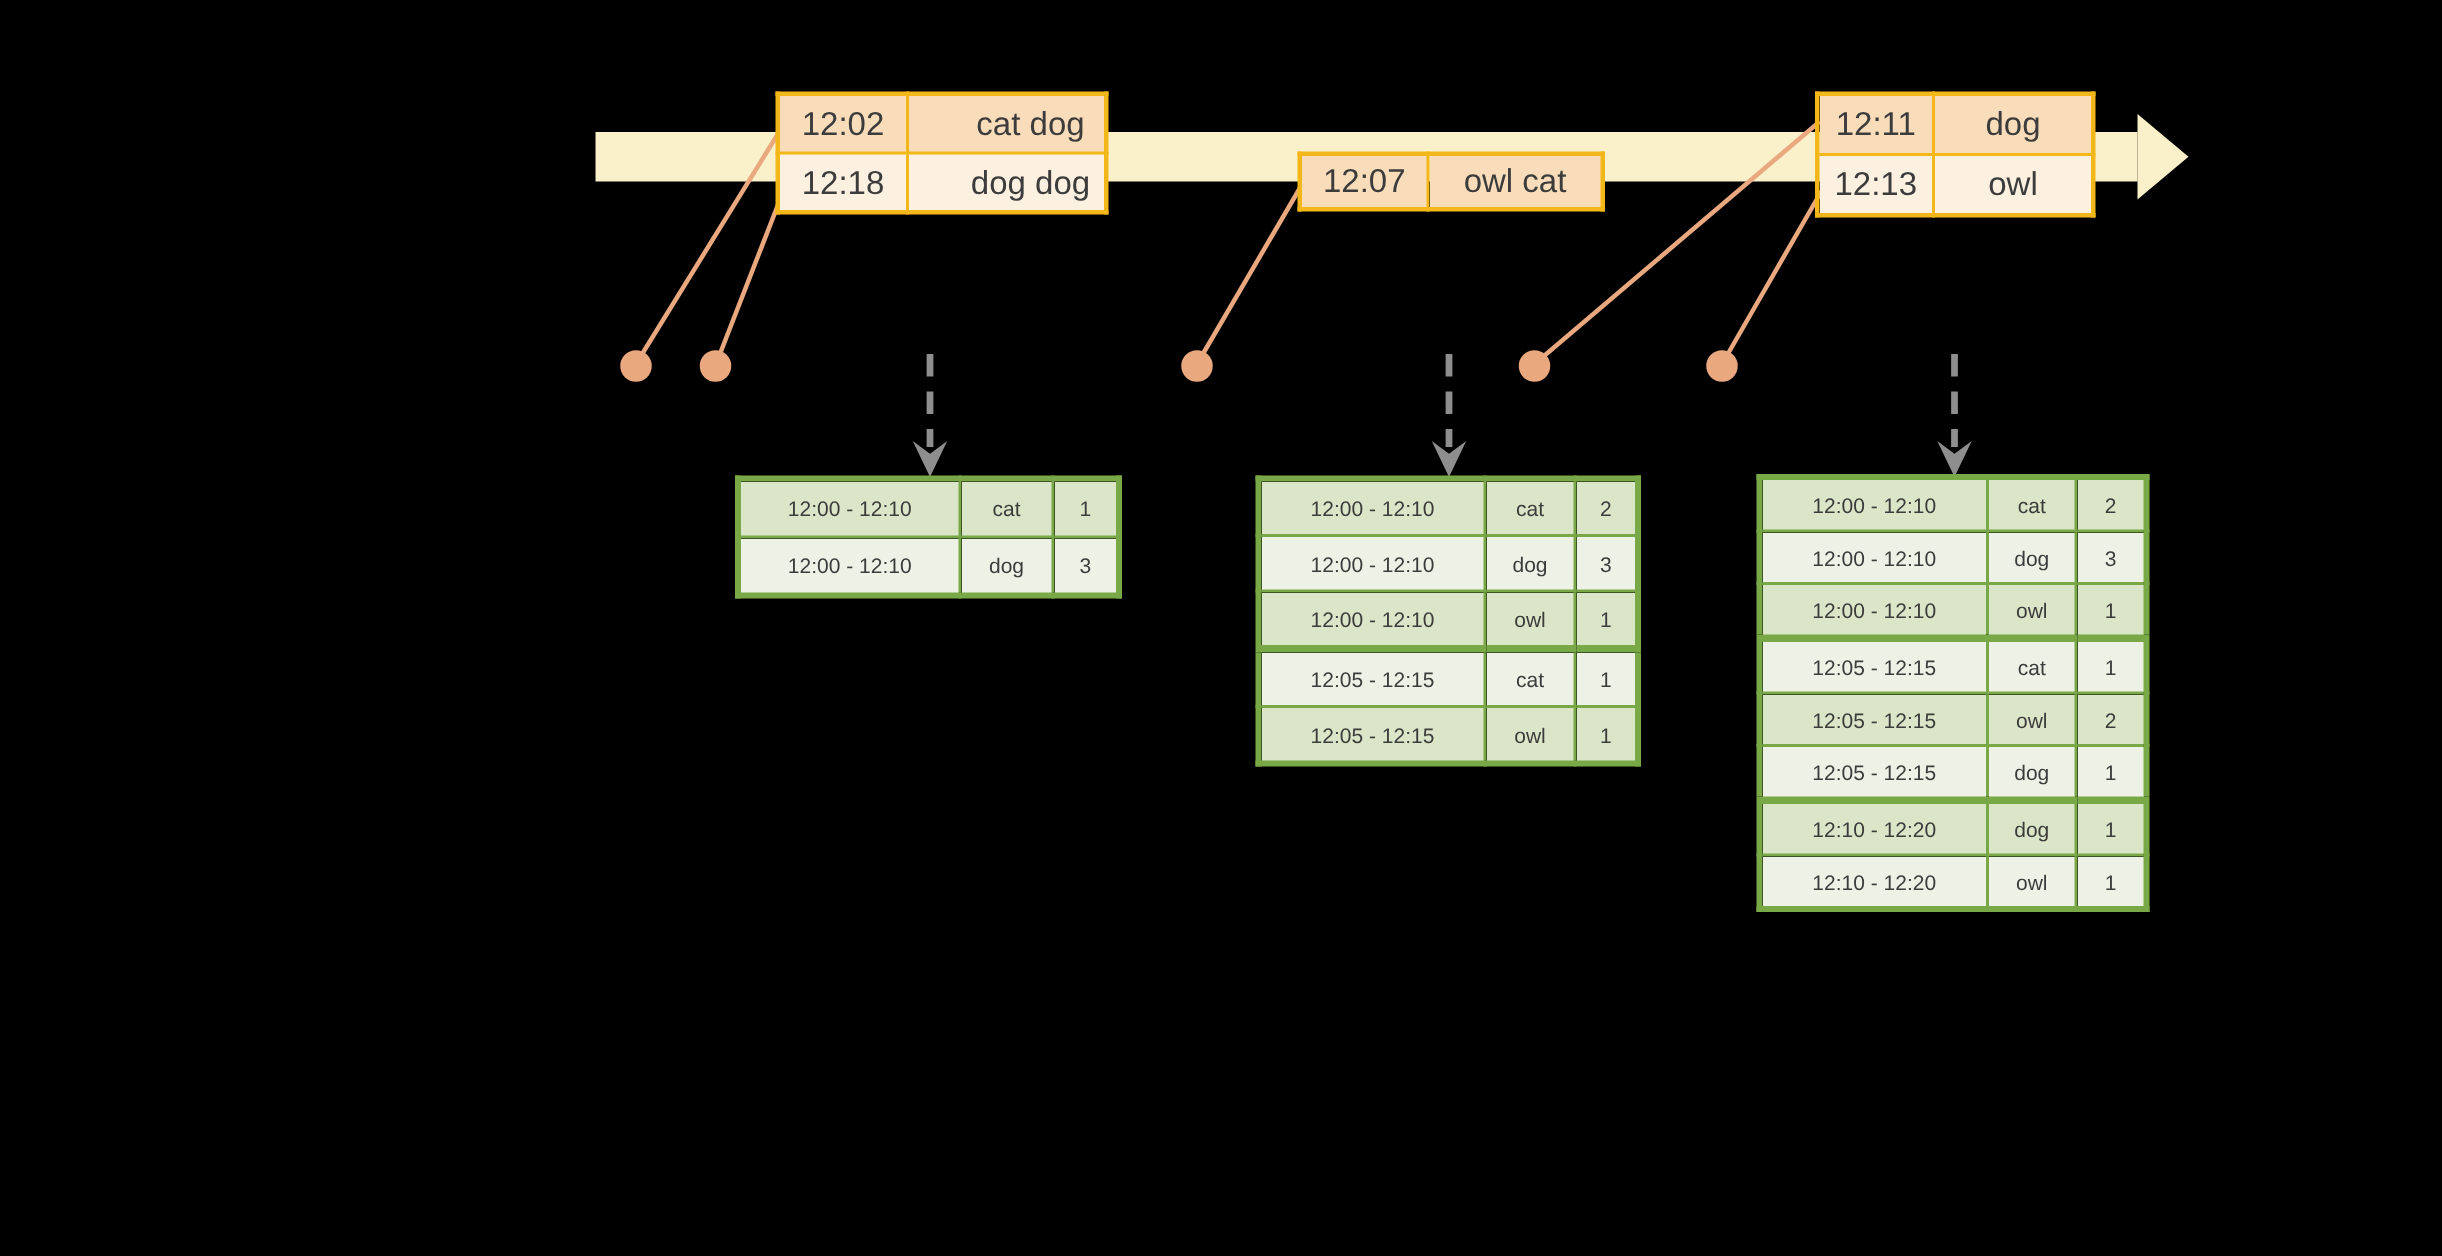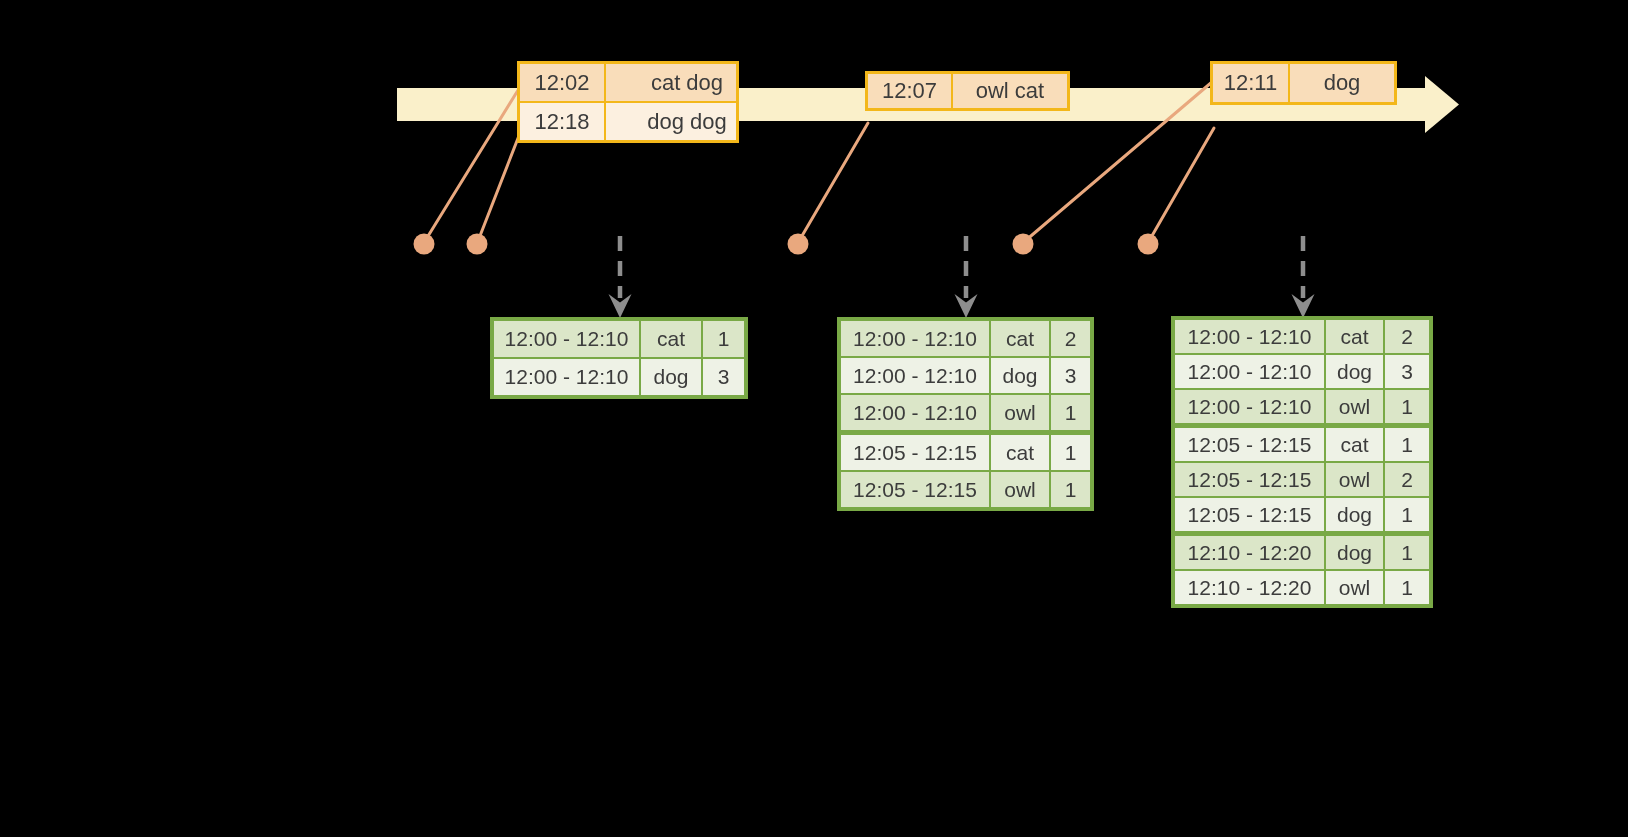--- a/index.html
+++ b/index.html
@@ -35,34 +35,34 @@
   .event-table tr.dark td{background:var(--event-row-dark);}
   .event-table tr.light td{background:var(--event-row-light);}
   #event-a td{height:37px;}
   #event-a .c-time{width:84px;}  #event-a .c-words{width:98px;padding-left:32px;}
   #event-b td{height:34px;}
   #event-b .c-time{width:83px;}  #event-b .c-words{width:114px;margin-top:29px;}
   #event-c td{height:38px;text-align:center;}
   #event-c .c-time{width:75px;}  #event-c .c-words{width:104px;}
 
   
-  .result-table{border:4px solid var(--result-border);font-size:21px;}
+  .result-table{border:4px solid var(--result-border);font-size:14px;}
   .result-table td{border:2px solid var(--result-border);}
   .result-table tr.dark td{background:var(--result-row-dark);}
   .result-table tr.light td{background:var(--result-row-light);}
   .result-table tr.group-end td{border-bottom-width:5px;}
   #result-1 td{height:36px;}
   #result-1 .c-window{width:145px;} #result-1 .c-word{width:60px;} #result-1 .c-count{width:41px;}
   #result-2 td{height:35px;}
   #result-2 .c-window{width:148px;} #result-2 .c-word{width:58px;} #result-2 .c-count{width:39px;}
   #result-3 td{height:33px;}
   #result-3 .c-window{width:149px;} #result-3 .c-word{width:57px;} #result-3 .c-count{width:44px;}
 
   #event-a{left:517px;top:61px;}
-  #event-b{left:865px;top:71px;}
+  #event-b{left:865px;top:101px;}
   #event-c{left:1210px;top:61px;}
   #result-1{left:490px;top:317px;}
   #result-2{left:837px;top:317px;}
   #result-3{left:1171px;top:316px;}
 </style>
 </head>
 <body>
 
 <div class="canvas">
 
@@ -118,20 +118,24 @@
     </tr>
   </tbody>
     </table>
 
   <table class="event-table" id="event-c">
     <tbody>
         <tr class="dark">
       <td class="c-time">12:11</td>
       <td class="c-words">dog</td>
     </tr>
+    <tr class="light">
+      <td class="c-time">12:13</td>
+      <td class="c-words">owl</td>
+    </tr>
   </tbody>
     </table>
 
   <table class="result-table" id="result-1">
     <tbody>
         <tr class="dark">
       <td class="c-window">12:00 - 12:10</td>
       <td class="c-word">cat</td>
       <td class="c-count">1</td>
     </tr>

